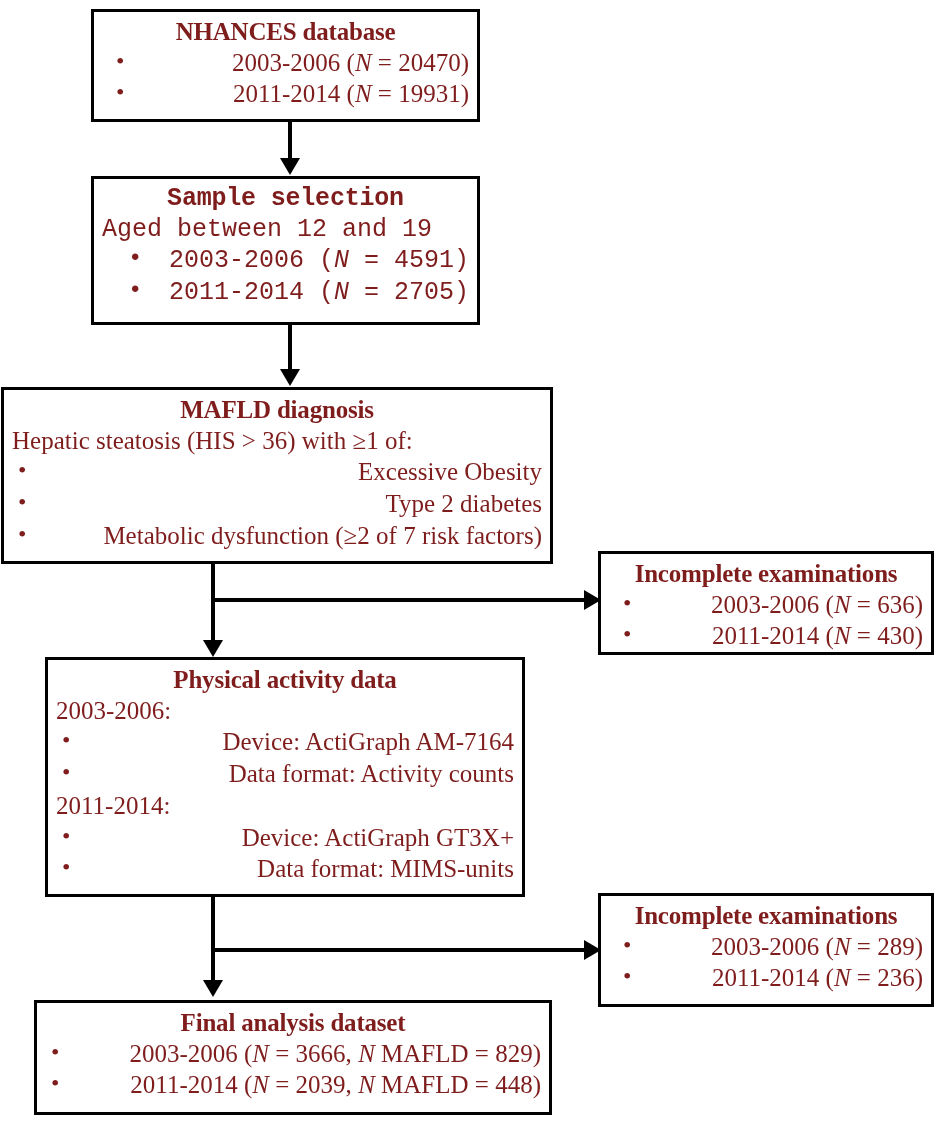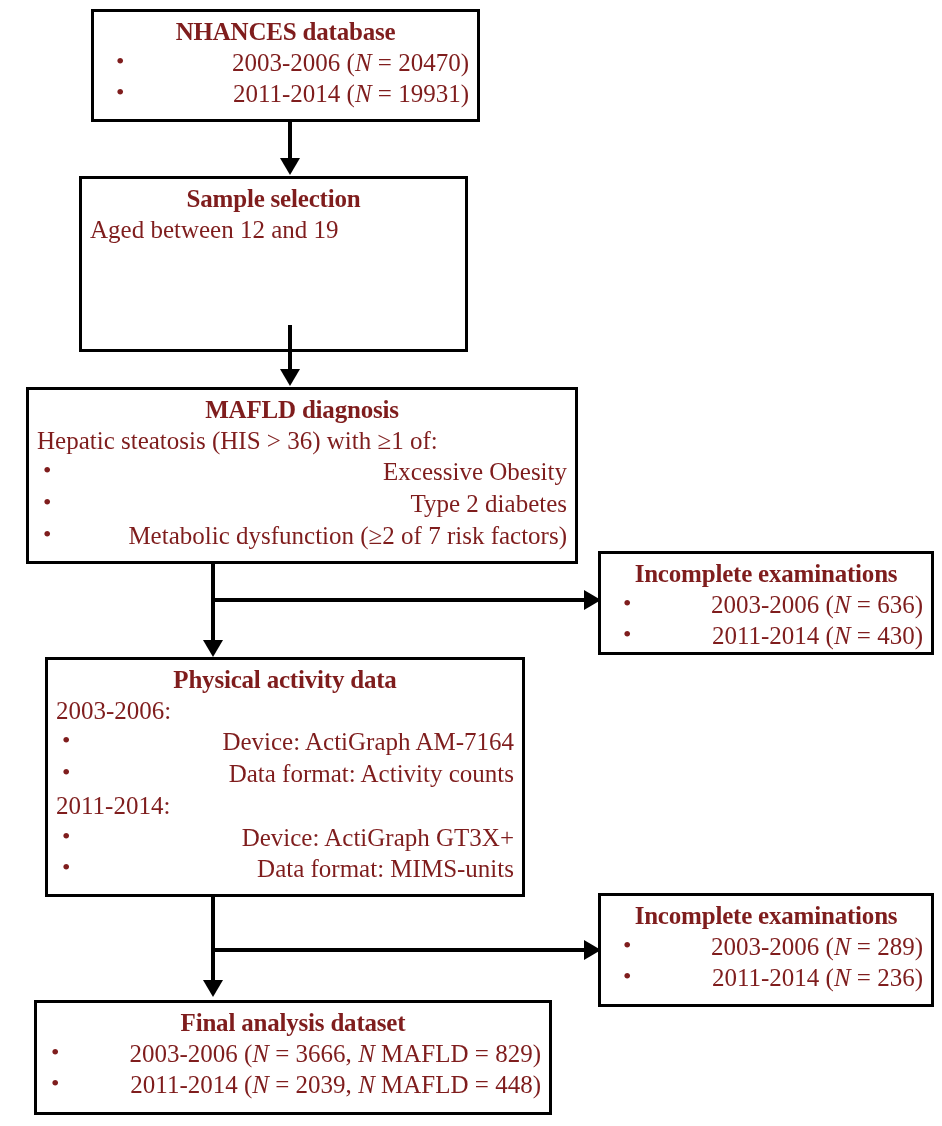--- a/index.html
+++ b/index.html
@@ -99,31 +99,33 @@
     <div class="box-title">NHANCES database</div>
     <ul class="bullets">
       <li><span>2003-2006 (</span><i class="n">N</i><span> = 20470)</span></li>
       <li><span>2011-2014 (</span><i class="n">N</i><span> = 19931)</span></li>
     </ul>
   </div>
 
   <div class="vline" style="left:288px; top:122px; height:40px;"></div>
   <div class="arrow-down" style="left:280px; top:158px;"></div>
 
-  <div class="box" style="left:79px; top:176px; width:389px; height:176px;">
+  <div class="box" style="left:91px; top:176px; width:389px; height:149px;font-family:Liberation Mono, monospace;">
     <div class="box-title">Sample selection</div>
     <div class="line center">Aged between 12 and 19</div>
     <ul class="bullets wide">
+      <li><span>2003-2006 (</span><i class="n">N</i><span> = 4591)</span></li>
+      <li><span>2011-2014 (</span><i class="n">N</i><span> = 2705)</span></li>
     </ul>
   </div>
 
   <div class="vline" style="left:288px; top:325px; height:45px;"></div>
   <div class="arrow-down" style="left:280px; top:369px;"></div>
 
-  <div class="box" style="left:26px; top:387px; width:552px; height:177px;">
+  <div class="box" style="left:1px; top:387px; width:552px; height:177px;">
     <div class="box-title">MAFLD diagnosis</div>
     <div class="line">Hepatic steatosis (HIS &gt; 36) with ≥1 of:</div>
     <ul class="bullets tight">
       <li><span>Excessive Obesity</span></li>
       <li><span>Type 2 diabetes</span></li>
       <li><span>Metabolic dysfunction (≥2 of 7 risk factors)</span></li>
     </ul>
   </div>
 
   <div class="vline" style="left:211px; top:564px; height:80px;"></div>

